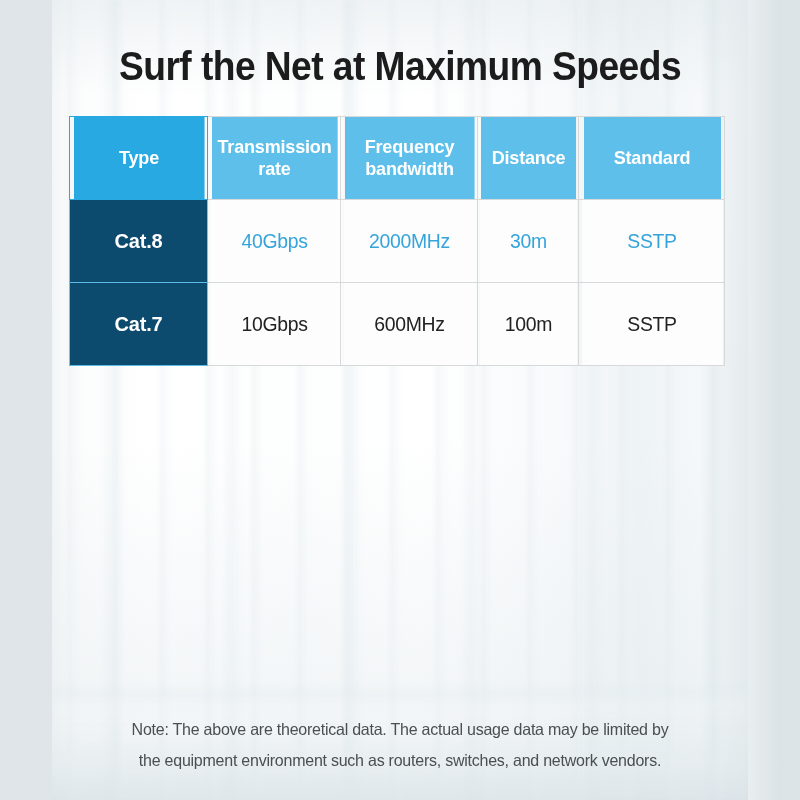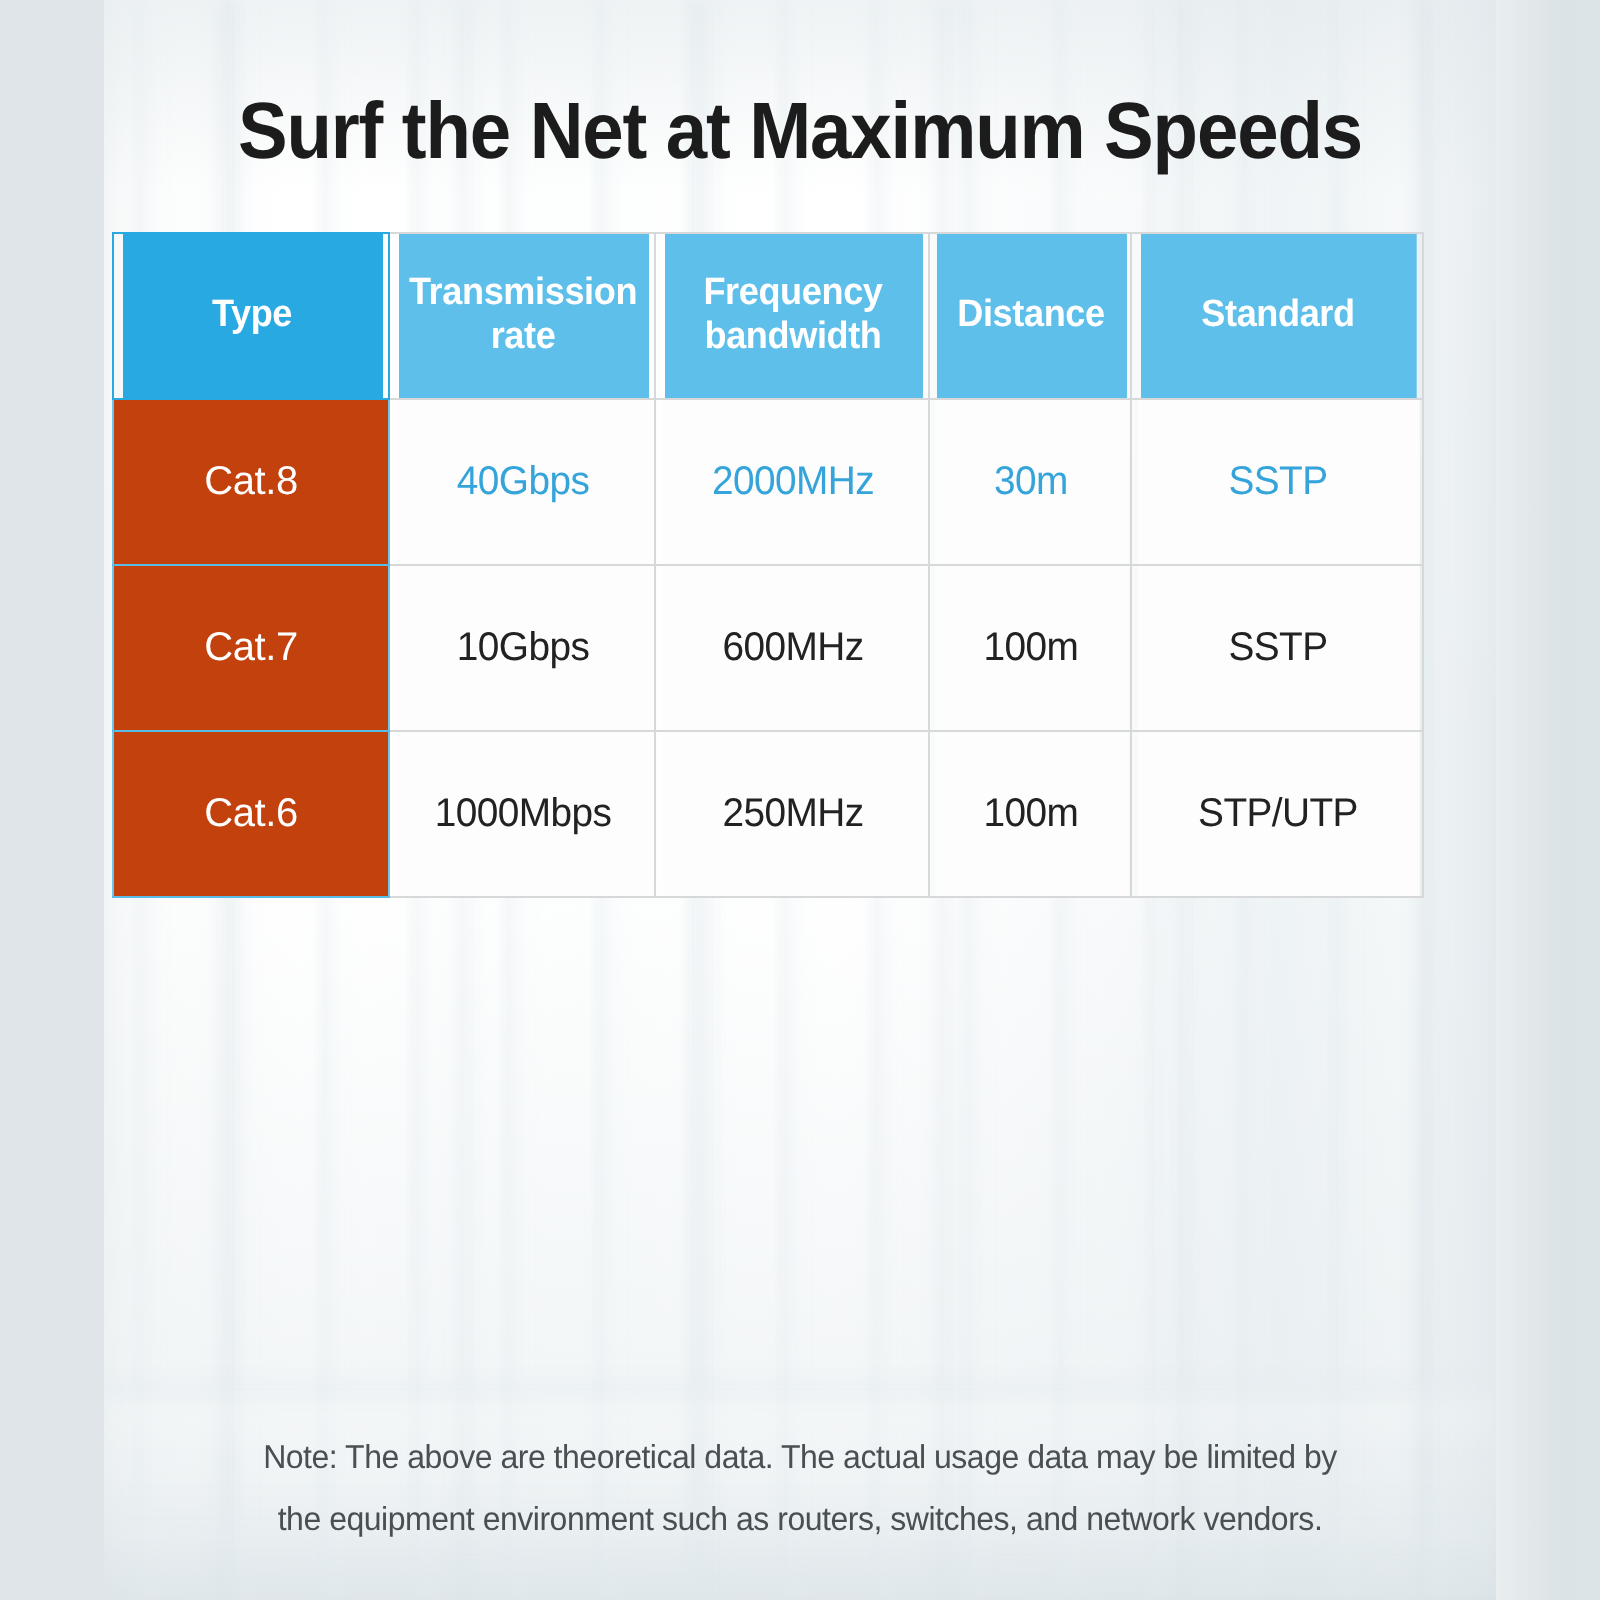--- a/index.html
+++ b/index.html
@@ -122,21 +122,21 @@
     font-weight: bold;
     color: #1c1c1c;
     letter-spacing: -0.6px;
     transform: scaleX(0.93);
     white-space: nowrap;
   }
 
   
   .table-wrap {
     position: absolute;
-    left: 56px;
+    left: 69px;
     top: 116px;
     width: 655px;
   }
   table.spec {
     width: 655px;
     border-collapse: collapse;
     table-layout: fixed;
   }
   table.spec td, table.spec th {
     border: 1px solid #d6d8da;
@@ -163,24 +163,24 @@
     transform: scaleX(0.95);
     border-color: #5ebfea;
   }
   thead th.type-head {
     background: #29a9e1;
     border-color: #29a9e1;
   }
 
   tbody tr { height: 83px; }
   tbody td.type-cell {
-    background: #c2410c;
+    background: #0c4a6e;
     color: #ffffff;
     font-size: 20px;
-    font-weight: normal;
+    font-weight: bold;
     letter-spacing: -0.2px;
     border-color: #6cc7ef;
     border-bottom: 1px solid #5cbce8;
     margin-left: 16px;
   }
   tbody td.val-cell {
     background: #fdfdfd;
     color: #222222;
     font-size: 20px;
     font-weight: normal;
@@ -257,27 +257,20 @@
 
           <tr>
             <td class="type-cell">Cat.7</td>
             <td class="val-cell">10Gbps</td>
             <td class="val-cell">600MHz</td>
             <td class="val-cell">100m</td>
             <td class="val-cell">SSTP</td>
           </tr>
 
 
-          <tr>
-            <td class="type-cell">Cat.6</td>
-            <td class="val-cell">1000Mbps</td>
-            <td class="val-cell">250MHz</td>
-            <td class="val-cell">100m</td>
-            <td class="val-cell">STP/UTP</td>
-          </tr>
 
 
 
         </tbody>
       </table>
     </div>
 
     <div class="note">
       <span class="line">Note: The above are theoretical data. The actual usage data may be limited by</span>
       <span class="line">the equipment environment such as routers, switches, and network vendors.</span>

